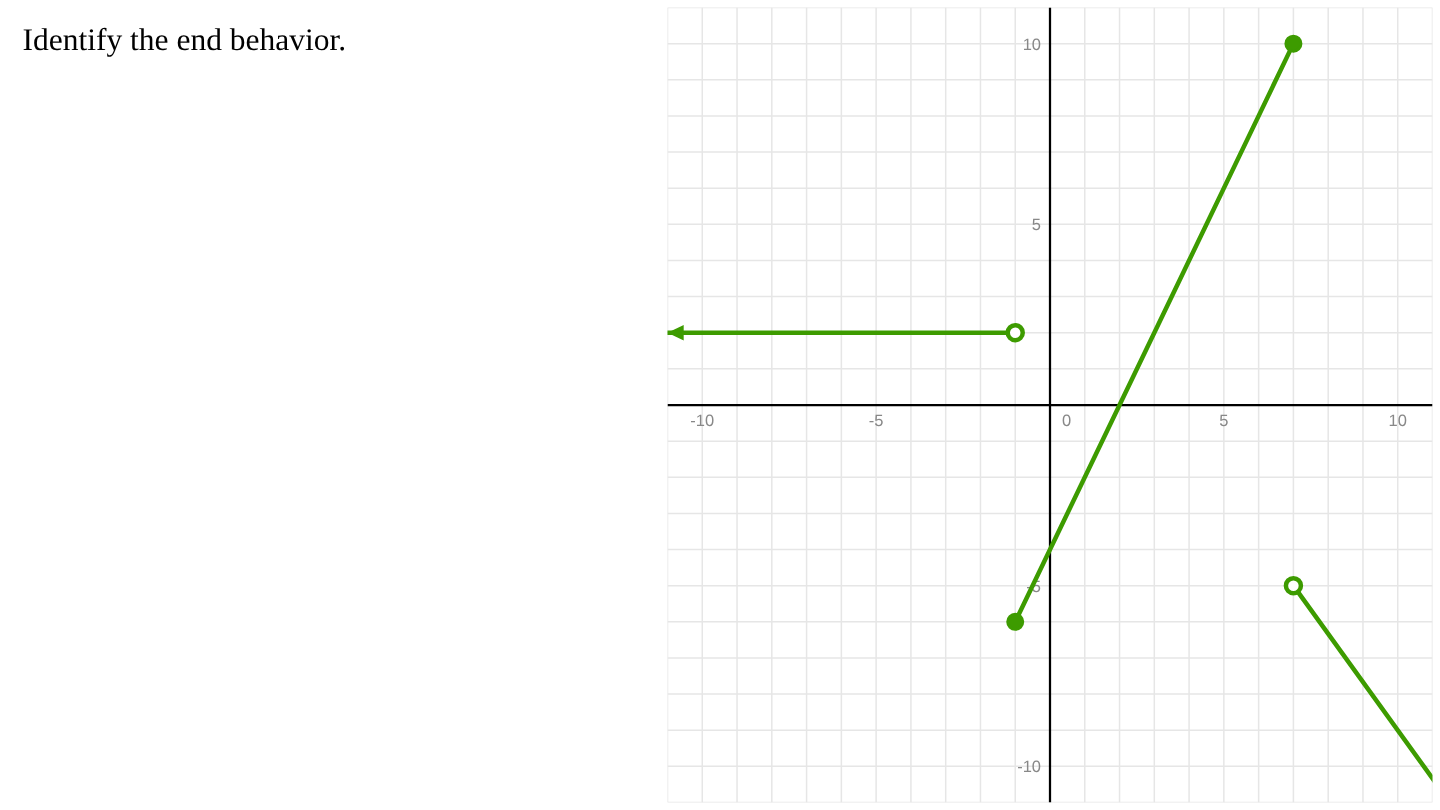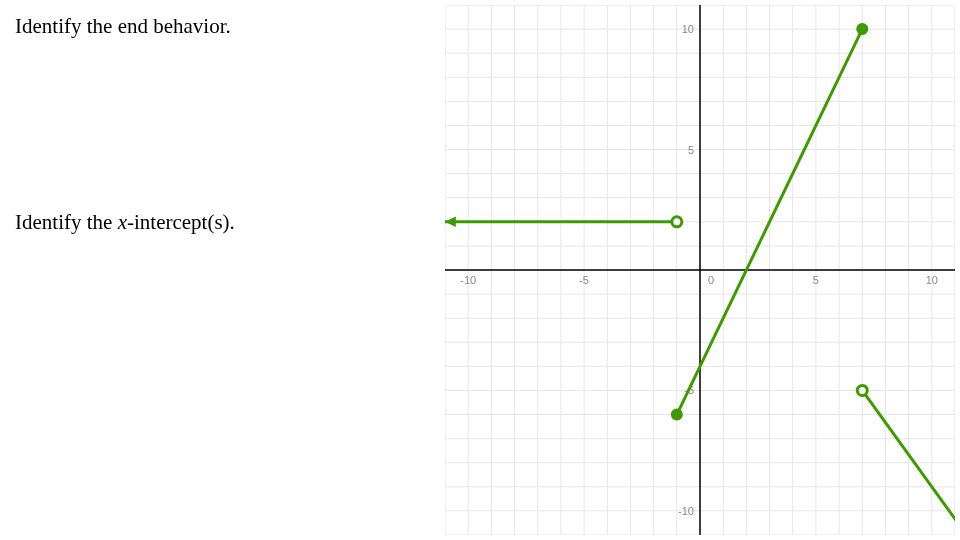--- a/index.html
+++ b/index.html
@@ -75,23 +75,20 @@
 </style>
 </head>
 <body>
 
 <div class="page">
 
   <div class="prompt" style="top:14px;">
     <span>Identify the end behavior.</span>
   </div>
 
-  <div class="prompt" style="top:210px;">
-    <span>Identify the </span><span class="ital">x</span><span>-intercept(s).</span>
-  </div>
 
 
   <div class="chart">
     <svg viewBox="0 0 510 530">
       <g id="grid-group">
           <line x1="0" y1="0" x2="0" y2="530" class="grid-line"></line>
           <line x1="23.181818181818183" y1="0" x2="23.181818181818183" y2="530" class="grid-line"></line>
           <line x1="46.36363636363637" y1="0" x2="46.36363636363637" y2="530" class="grid-line"></line>
           <line x1="69.54545454545455" y1="0" x2="69.54545454545455" y2="530" class="grid-line"></line>
           <line x1="92.72727272727273" y1="0" x2="92.72727272727273" y2="530" class="grid-line"></line>

